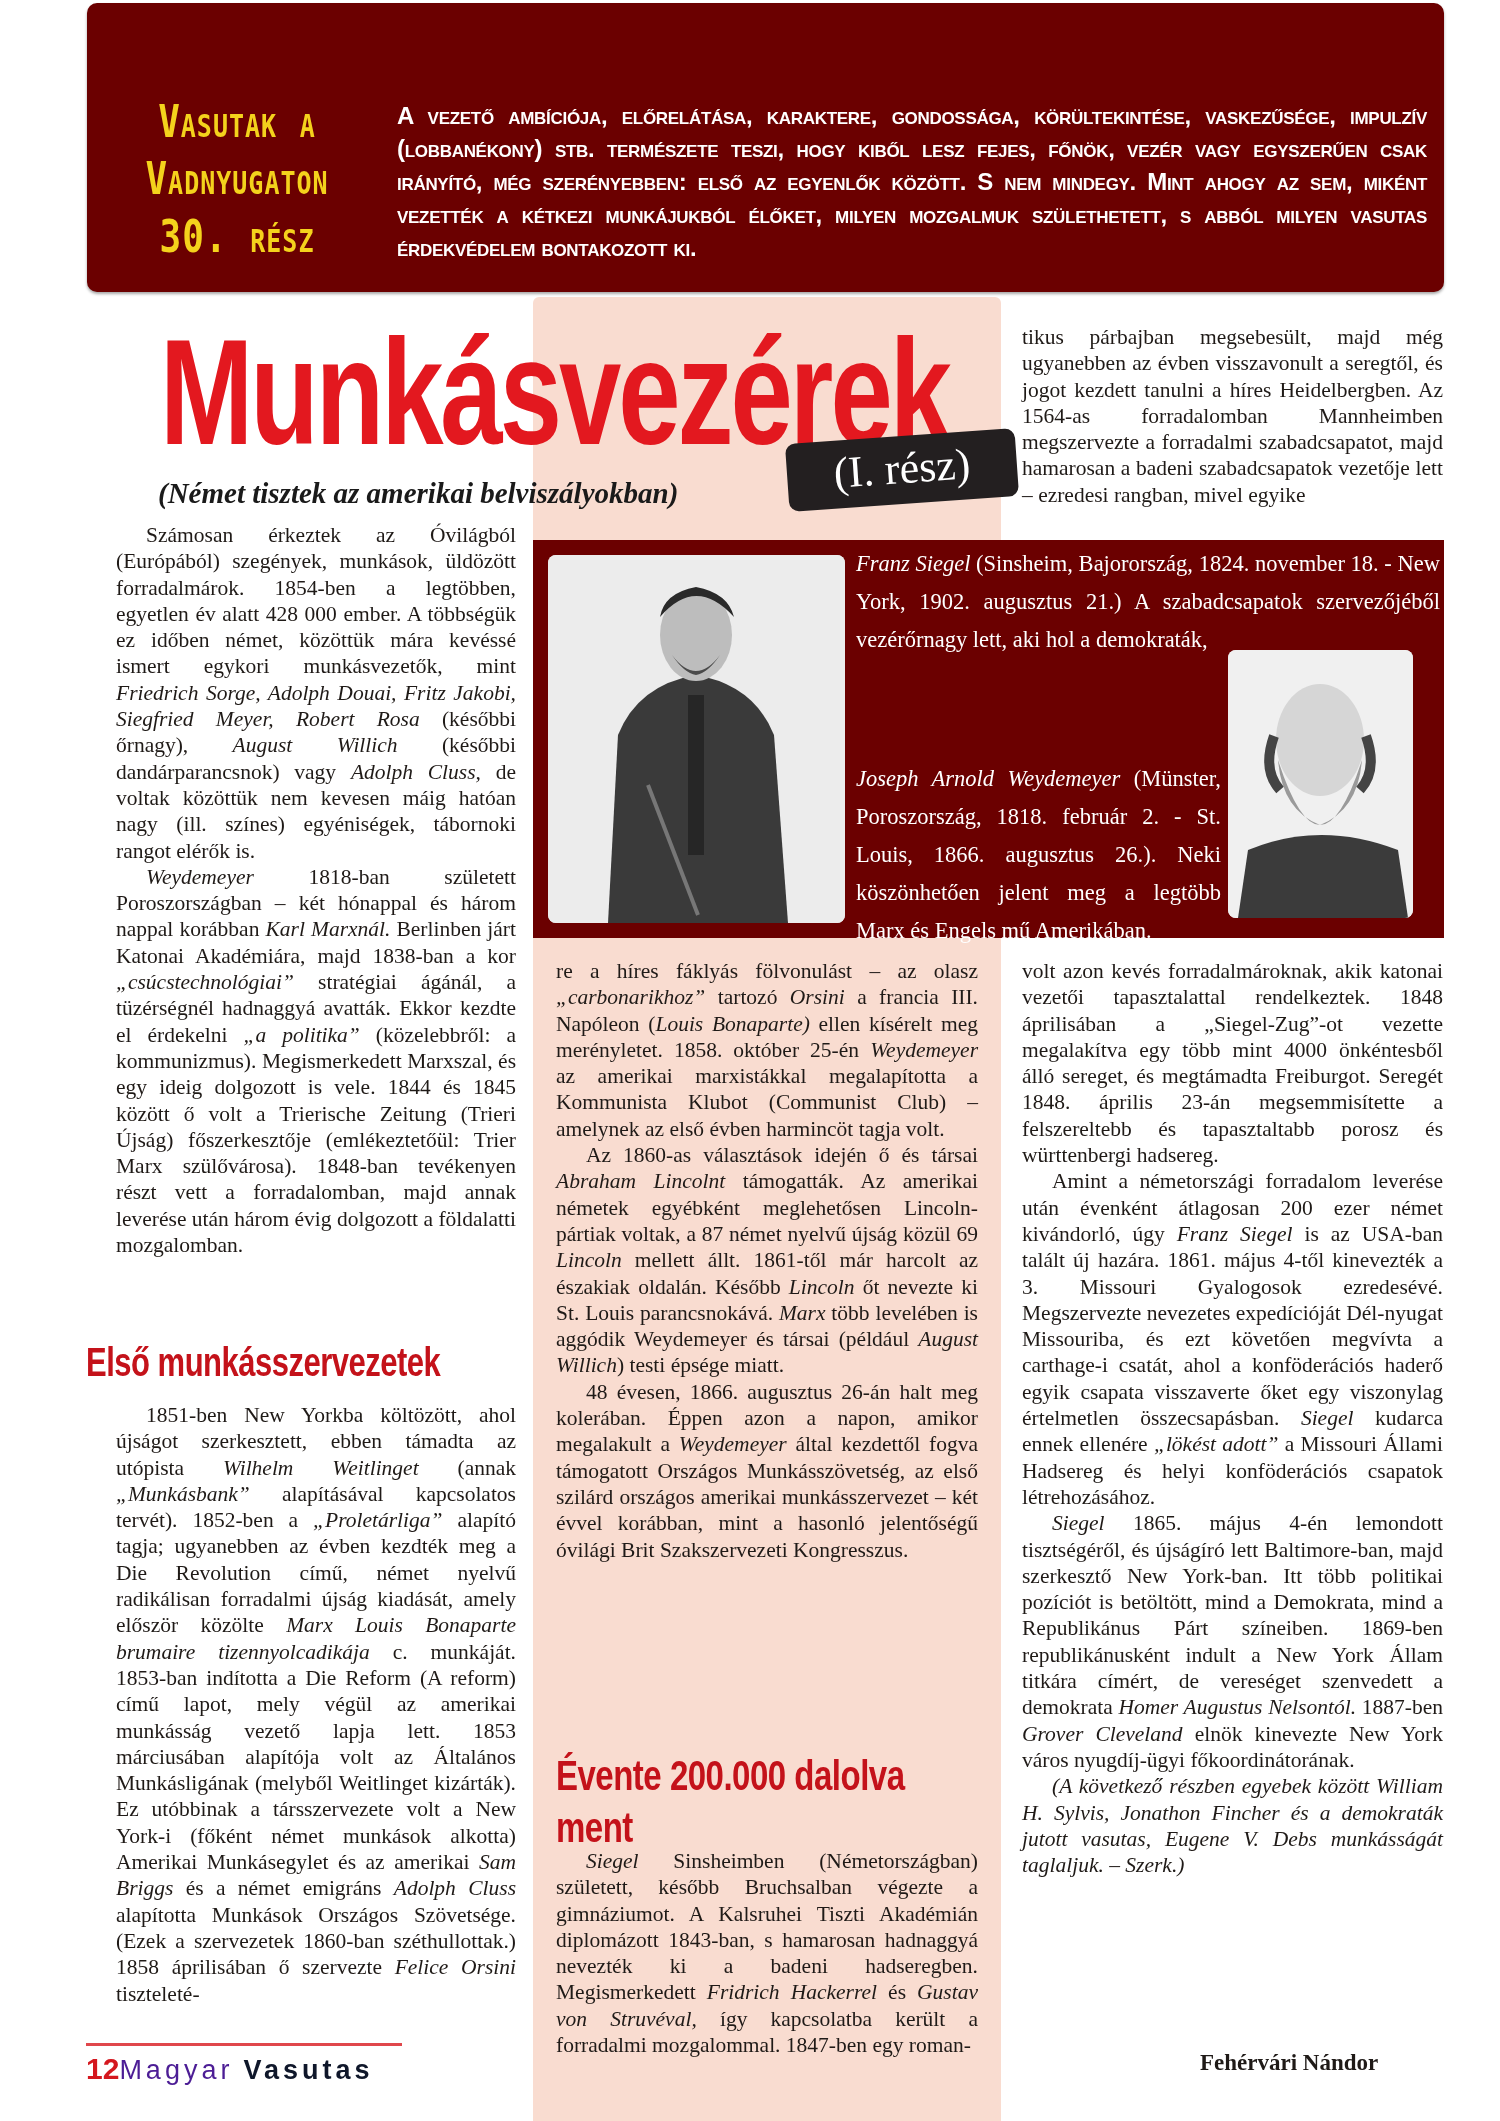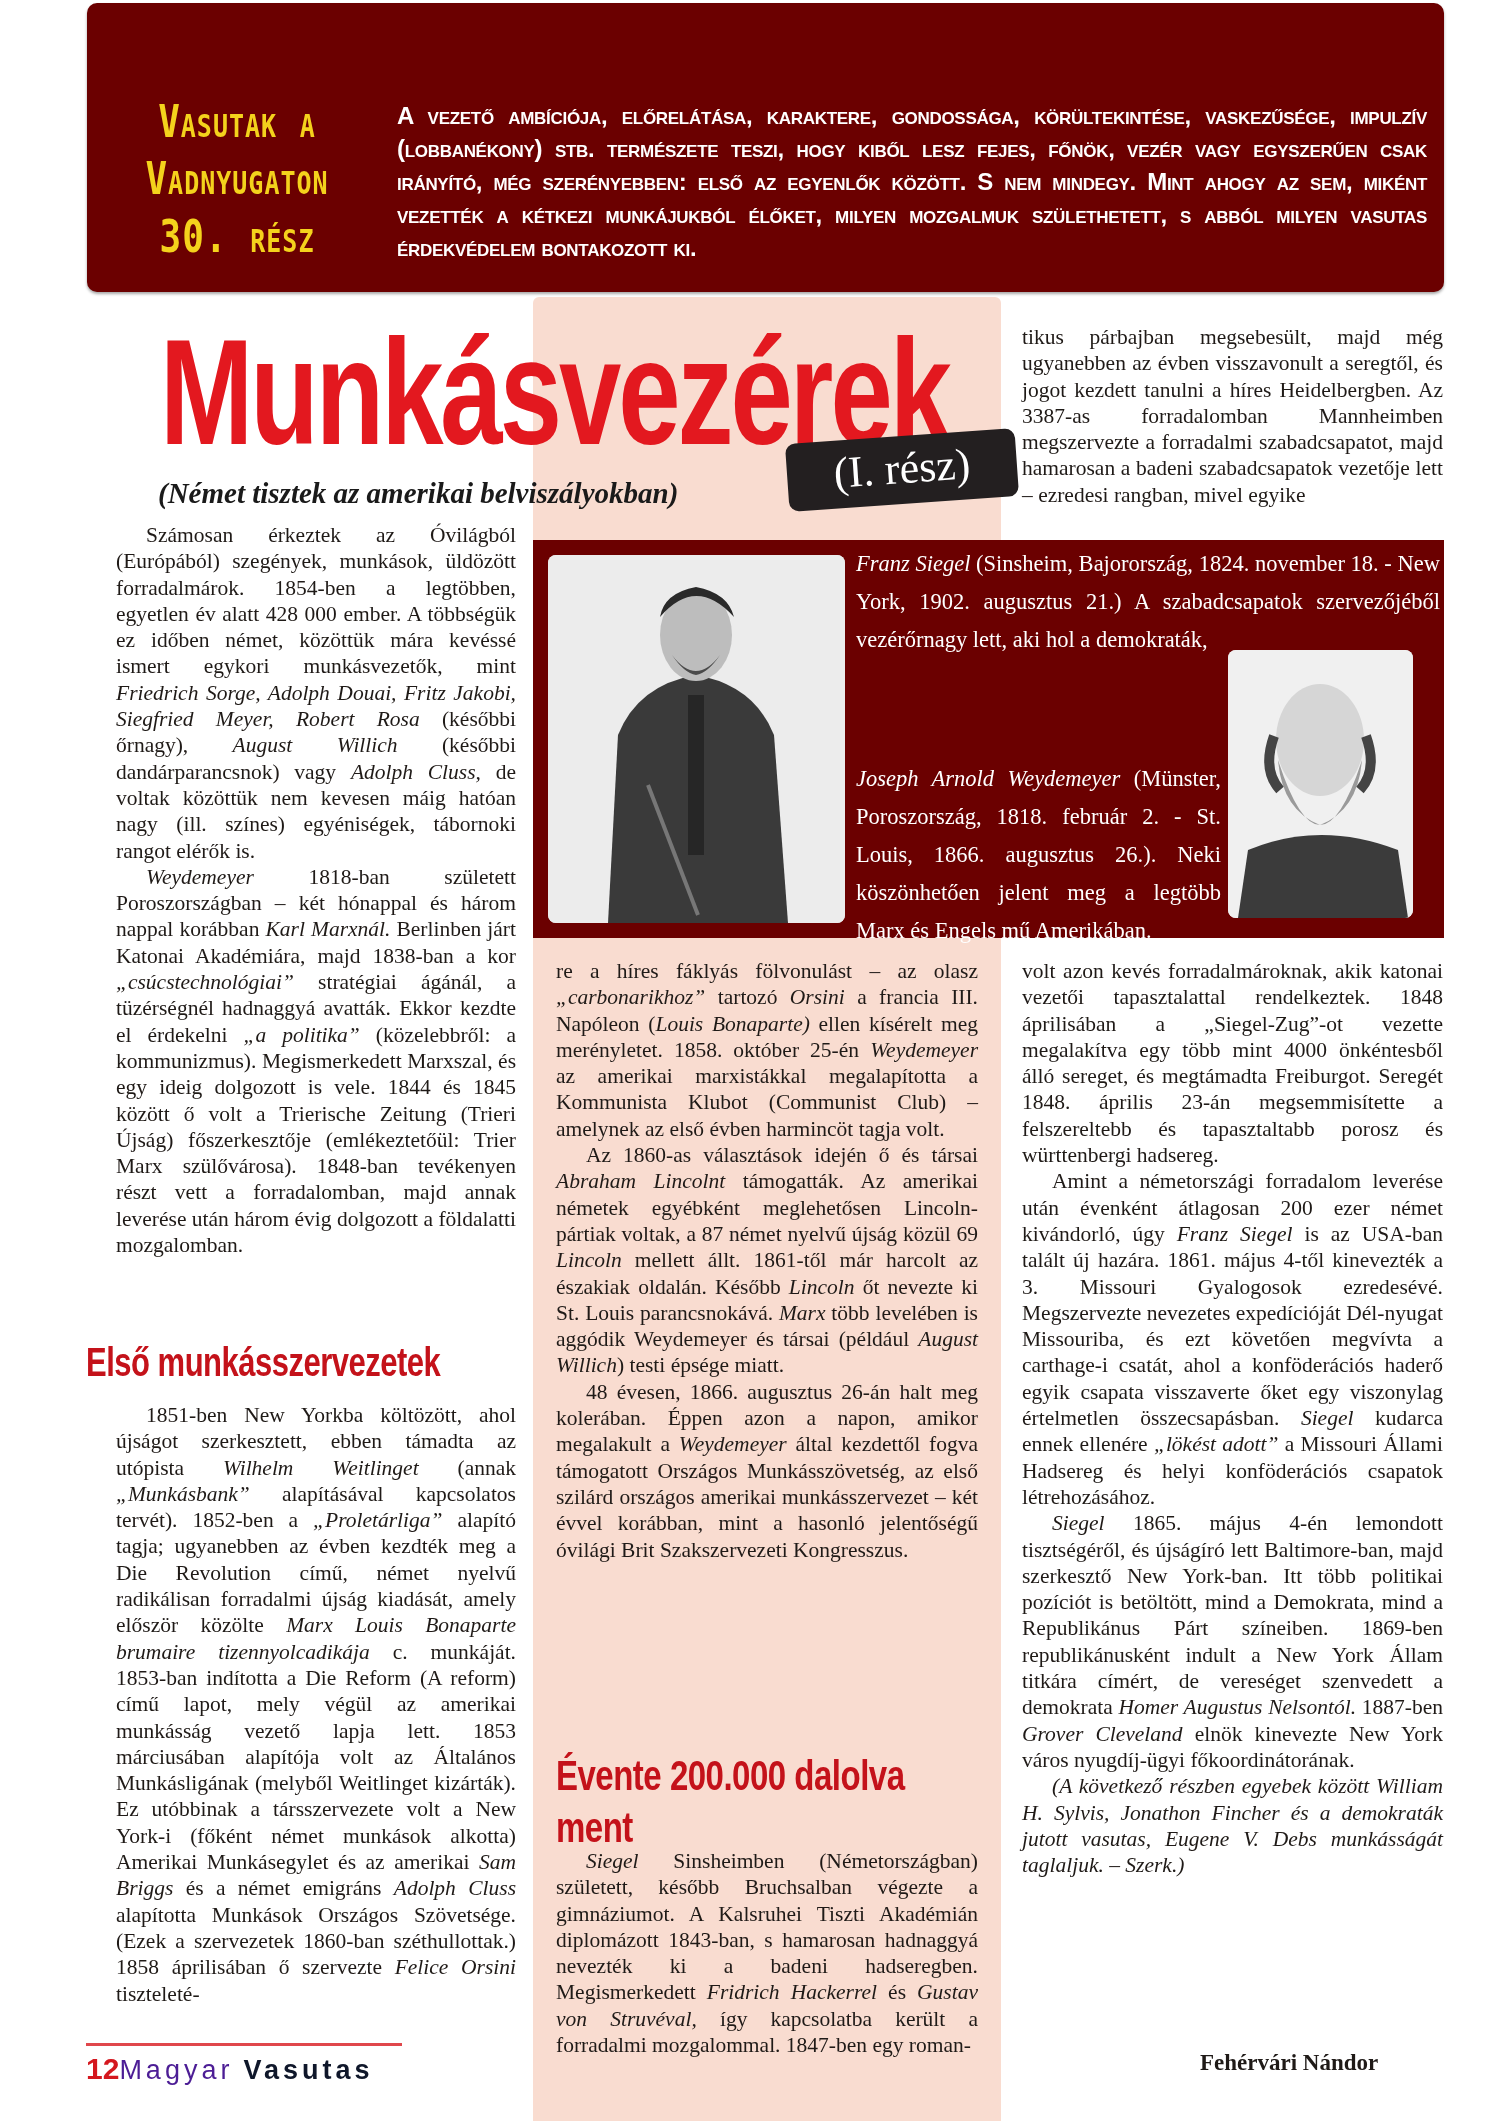--- a/index.html
+++ b/index.html
@@ -123,21 +123,21 @@
   <p class="noind">re a híres fáklyás fölvonulást – az olasz <i>„carbonarikhoz”</i> tartozó <i>Orsini</i> a francia III. Napóleon (<i>Louis Bonaparte)</i> ellen kísérelt meg merényletet. 1858. október 25-én <i>Weydemeyer</i> az amerikai marxistákkal megalapította a Kommunista Klubot (Communist Club) – amelynek az első évben harmincöt tagja volt.</p>
   <p>Az 1860-as választások idején ő és társai <i>Abraham Lincolnt</i> támogatták. Az amerikai németek egyébként meglehetősen Lincoln-pártiak voltak, a 87 német nyelvű újság közül 69 <i>Lincoln</i> mellett állt. 1861-től már harcolt az északiak oldalán. Később <i>Lincoln</i> őt nevezte ki St. Louis parancsnokává. <i>Marx</i> több levelében is aggódik Weydemeyer és társai (például <i>August Willich</i>) testi épsége miatt.</p>
   <p>48 évesen, 1866. augusztus 26-án halt meg kolerában. Éppen azon a napon, amikor megalakult a <i>Weydemeyer</i> által kezdettől fogva támogatott Országos Munkásszövetség, az első szilárd országos amerikai munkásszervezet – két évvel korábban, mint a hasonló jelentőségű óvilági Brit Szakszervezeti Kongresszus.</p>
 </div>
 <div id="h-evente" class="abs h2">Évente 200.000 dalolva ment</div>
 <div id="col2b" class="abs col">
   <p><i>Siegel</i> Sinsheimben (Németországban) született, később Bruchsalban végezte a gimnáziumot. A Kalsruhei Tiszti Akadémián diplomázott 1843-ban, s hamarosan hadnaggyá nevezték ki a badeni hadseregben. Megismerkedett <i>Fridrich Hackerrel</i> és <i>Gustav von Struvéval,</i> így kapcsolatba került a forradalmi mozgalommal. 1847-ben egy roman-</p>
 </div>
 
 <div id="col3a" class="abs col">
-  <p class="noind">tikus párbajban megsebesült, majd még ugyanebben az évben visszavonult a seregtől, és jogot kezdett tanulni a híres Heidelbergben. Az 3387-as forradalomban Mannheimben megszervezte a forradalmi szabadcsapatot, majd hamarosan a badeni szabadcsapatok vezetője lett – ezredesi rangban, mivel egyike</p>
+  <p class="noind">tikus párbajban megsebesült, majd még ugyanebben az évben visszavonult a seregtől, és jogot kezdett tanulni a híres Heidelbergben. Az 1564-as forradalomban Mannheimben megszervezte a forradalmi szabadcsapatot, majd hamarosan a badeni szabadcsapatok vezetője lett – ezredesi rangban, mivel egyike</p>
 </div>
 <div id="col3b" class="abs col">
   <p class="noind">volt azon kevés forradalmároknak, akik katonai vezetői tapasztalattal rendelkeztek. 1848 áprilisában a „Siegel-Zug”-ot vezette megalakítva egy több mint 4000 önkéntesből álló sereget, és megtámadta Freiburgot. Seregét 1848. április 23-án megsemmisítette a felszereltebb és tapasztaltabb porosz és württenbergi hadsereg.</p>
   <p>Amint a németországi forradalom leverése után évenként átlagosan 200 ezer német kivándorló, úgy <i>Franz Siegel</i> is az USA-ban talált új hazára. 1861. május 4-től kinevezték a 3. Missouri Gyalogosok ezredesévé. Megszervezte nevezetes expedícióját Dél-nyugat Missouriba, és ezt követően megvívta a carthage-i csatát, ahol a konföderációs haderő egyik csapata visszaverte őket egy viszonylag értelmetlen összecsapásban. <i>Siegel</i> kudarca ennek ellenére <i>„lökést adott”</i> a Missouri Állami Hadsereg és helyi konföderációs csapatok létrehozásához.</p>
   <p><i>Siegel</i> 1865. május 4-én lemondott tisztségéről, és újságíró lett Baltimore-ban, majd szerkesztő New York-ban. Itt több politikai pozíciót is betöltött, mind a Demokrata, mind a Republikánus Párt színeiben. 1869-ben republikánusként indult a New York Állam titkára címért, de vereséget szenvedett a demokrata <i>Homer Augustus Nelsontól.</i> 1887-ben <i>Grover Cleveland</i> elnök kinevezte New York város nyugdíj-ügyi főkoordinátorának.</p>
   <p><i>(A következő részben egyebek között William H. Sylvis, Jonathon Fincher és a demokraták jutott vasutas, Eugene V. Debs munkásságát taglaljuk. – Szerk.)</i></p>
 </div>
 
 <div id="author" class="abs">Fehérvári Nándor</div>
 

